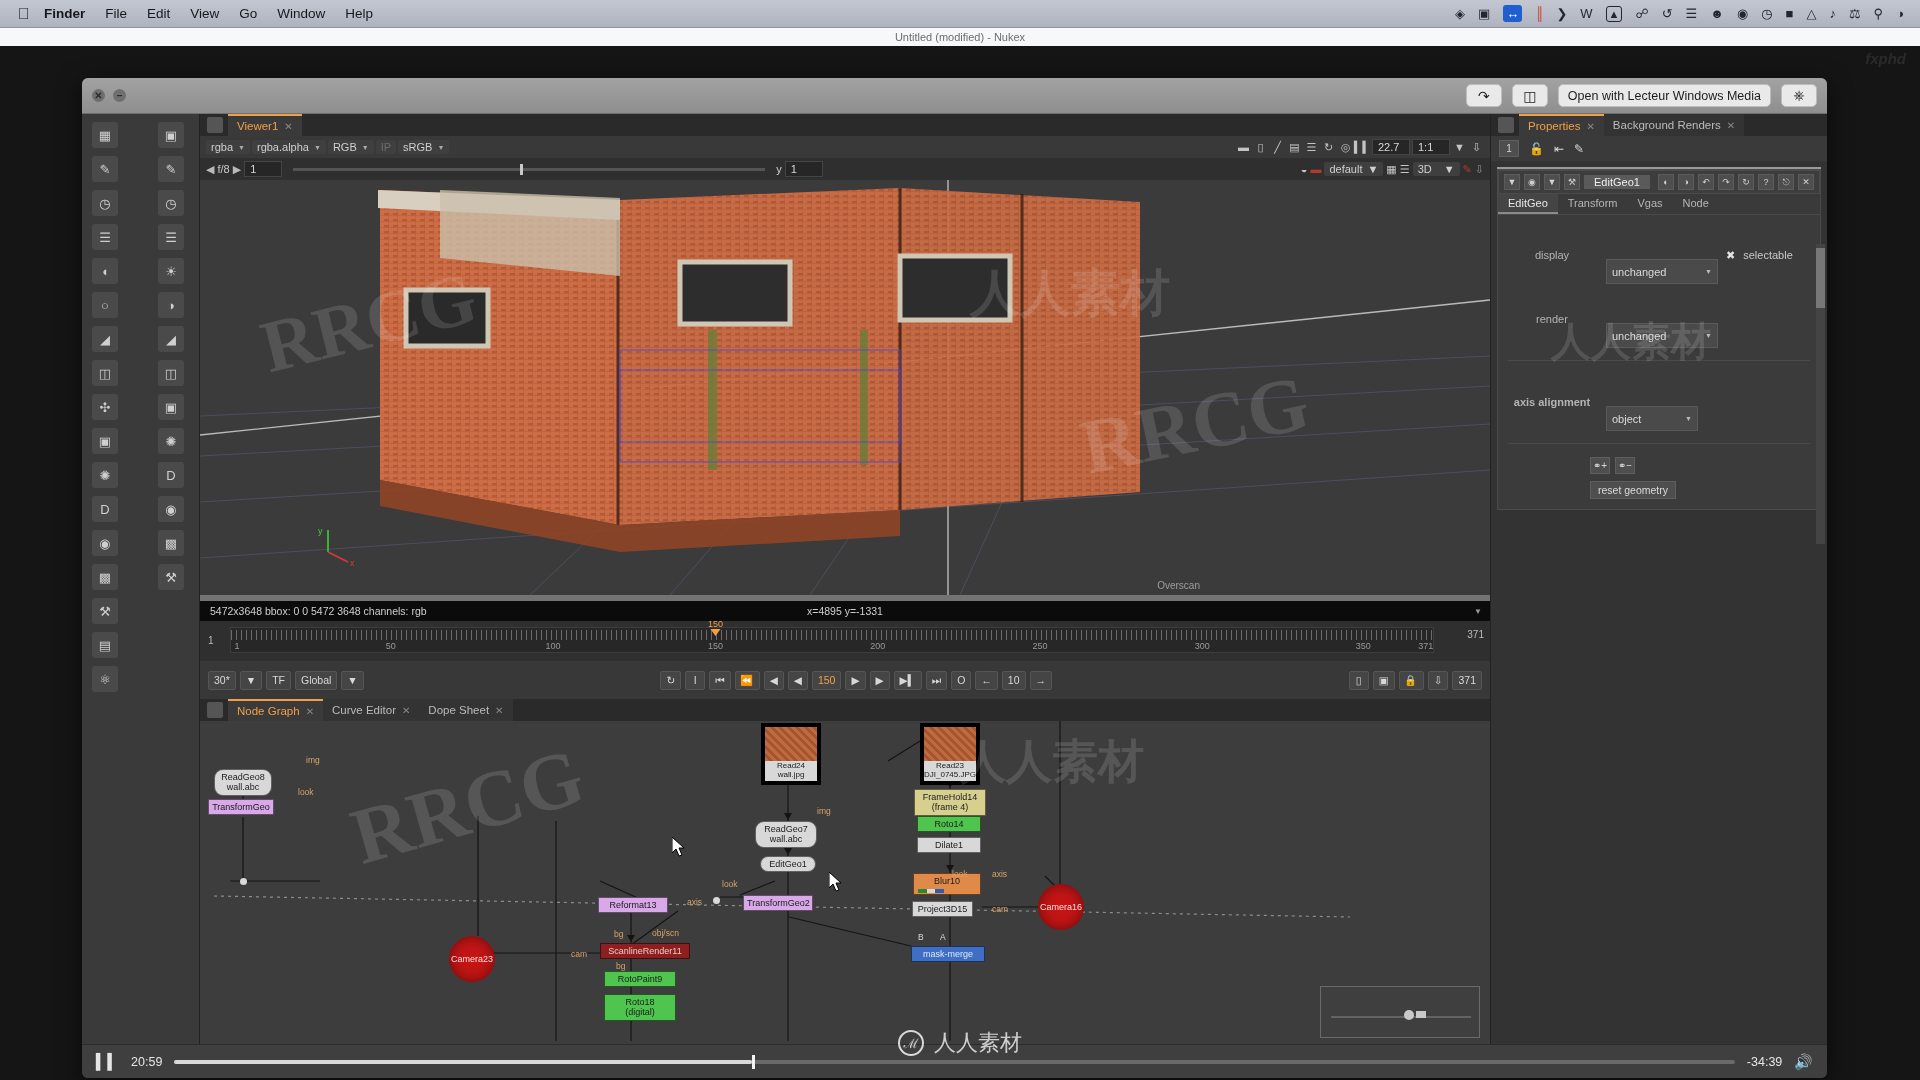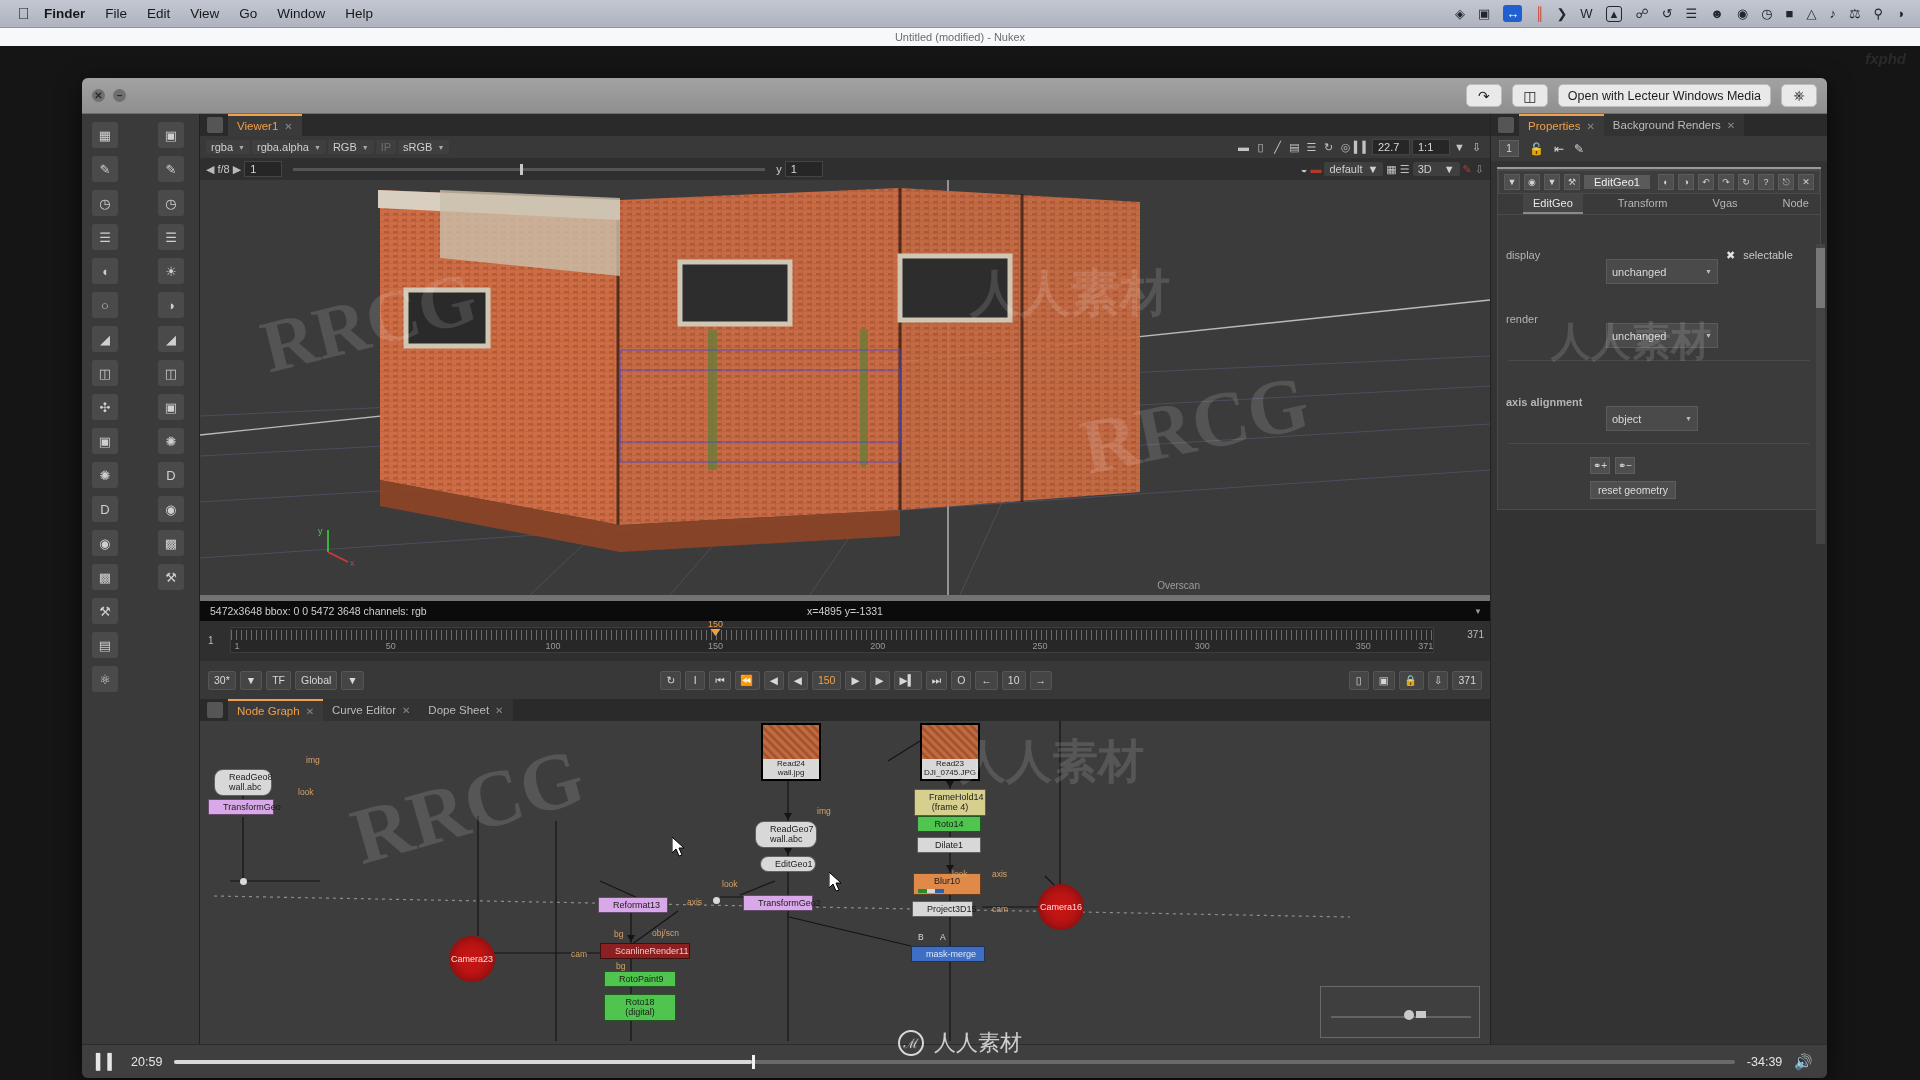--- a/index.html
+++ b/index.html
@@ -97,55 +97,55 @@
     display:flex;align-items:center;gap:4px;padding:0 8px;font-size:11px;color:#d0d0d0;}
   .tbx{background:#454545;border:1px solid #555;border-radius:2px;height:19px;min-width:20px;
     display:flex;align-items:center;justify-content:center;padding:0 5px;font-size:10.5px;color:#d8d8d8;}
   .tbx.cur{color:#f0a048;}
   .transport .sp{flex:1;}
 
   
   .graph{position:absolute;left:0;top:585px;width:1290px;bottom:0;background:#3a3a3a;}
   .gcanvas{position:absolute;left:0;top:22px;right:0;bottom:0;background:#3d3d3d;overflow:hidden;}
   .node{position:absolute;font-size:9px;color:#1b1b1b;text-align:center;
-    border:1px solid rgba(0,0,0,.55);line-height:1.15;padding:2px 14px;border-radius:1px;white-space:nowrap;}
+    border:1px solid rgba(0,0,0,.55);line-height:1.15;padding:2px 3px;border-radius:1px;white-space:nowrap;}
   .node.grey{background:#d8d8d8;}
   .node.green{background:#4fc44f;}
   .node.orange{background:#e08a4a;}
   .node.purple{background:#d9a8e8;}
   .node.khaki{background:#d6cf8e;}
   .node.red{background:#8c2020;color:#f2c6c6;}
   .node.blue{background:#3f6fc4;color:#dce7fb;}
   .node.round{border-radius:9px;}
   .cam{position:absolute;width:46px;height:46px;border-radius:50%;background:#c41515;
     color:#ffd9d9;font-size:9px;display:flex;align-items:center;justify-content:center;
     box-shadow:inset 0 0 14px rgba(0,0,0,.45);}
-  .rd{position:absolute;width:60px;background:#d8d8d8;border:2px solid #000000;}
+  .rd{position:absolute;width:60px;background:#d8d8d8;border:4px solid #000000;}
   .rd .thumb{height:34px;background:#b4603c;
     background-image:repeating-linear-gradient(45deg,#c06a41 0 3px,#a4542f 3px 6px);}
   .rd .cap{font-size:8px;color:#1b1b1b;text-align:center;line-height:1.1;padding:1px 0;}
   .lbl{position:absolute;font-size:8.5px;color:#d6a26a;}
   .dot{position:absolute;width:7px;height:7px;border-radius:50%;background:#dadada;}
   .chip{position:absolute;height:4px;width:26px;
     background:linear-gradient(to right,#2a8a2a 0 33%,#d8d8d8 33% 66%,#2a5fb4 66% 100%);}
   .mini{position:absolute;right:10px;bottom:6px;width:160px;height:52px;background:#3f3f3f;border:1px solid #6a6a6a;}
 
   
   .props{position:absolute;left:1290px;top:0;right:0;bottom:0;background:#333;border-left:1px solid #222;}
   .p-row{display:flex;align-items:center;gap:8px;padding:3px 8px;font-size:11px;color:#c8c8c8;}
-  .p-lab{width:92px;text-align:left;color:#b4b4b4;font-size:11px;}
+  .p-lab{width:92px;text-align:center;color:#b4b4b4;font-size:11px;}
   .p-drop{background:#4a4a4a;border:1px solid #5a5a5a;height:25px;min-width:112px;display:flex;
     align-items:center;justify-content:space-between;padding:0 5px;font-size:11px;color:#dadada;margin-top:33px;}
   .p-drop .car{font-size:7px;color:#bbb;}
   .pn-head{display:flex;align-items:center;gap:4px;background:#3d3d3d;padding:3px 5px;border:1px solid #4a4a4a;}
   .pn-btn{width:16px;height:16px;background:#4e4e4e;border:1px solid #5c5c5c;color:#d2d2d2;
     font-size:9px;display:flex;align-items:center;justify-content:center;}
   .pn-name{background:#5a5a5a;color:#efefef;font-size:11px;padding:1px 10px;}
   .pn-tabs{display:flex;gap:0;border-bottom:1px solid #4a4a4a;background:#3a3a3a;}
-  .pn-tab{font-size:11px;color:#b6b6b6;padding:3px 10px;margin-left:25px;}
+  .pn-tab{font-size:11px;color:#b6b6b6;padding:3px 10px;}
   .pn-tab.active{color:#e8e8e8;border-bottom:2px solid #8a8a8a;background:#454545;}
   .btn-small{display:inline-flex;align-items:center;justify-content:center;width:20px;height:17px;
     background:#4e4e4e;border:1px solid #5e5e5e;color:#d8d8d8;font-size:10px;}
   .btn-txt{display:inline-flex;align-items:center;justify-content:center;height:18px;padding:0 7px;
     background:#4e4e4e;border:1px solid #5e5e5e;color:#dcdcdc;font-size:10.5px;}
 
   
   .pbar{position:absolute;left:0;bottom:0;width:1745px;height:34px;background:#3f3f3f;
     display:flex;align-items:center;gap:12px;padding:0 14px;color:#e6e6e6;font-size:12.5px;
     border-top:1px solid #2c2c2c;}

